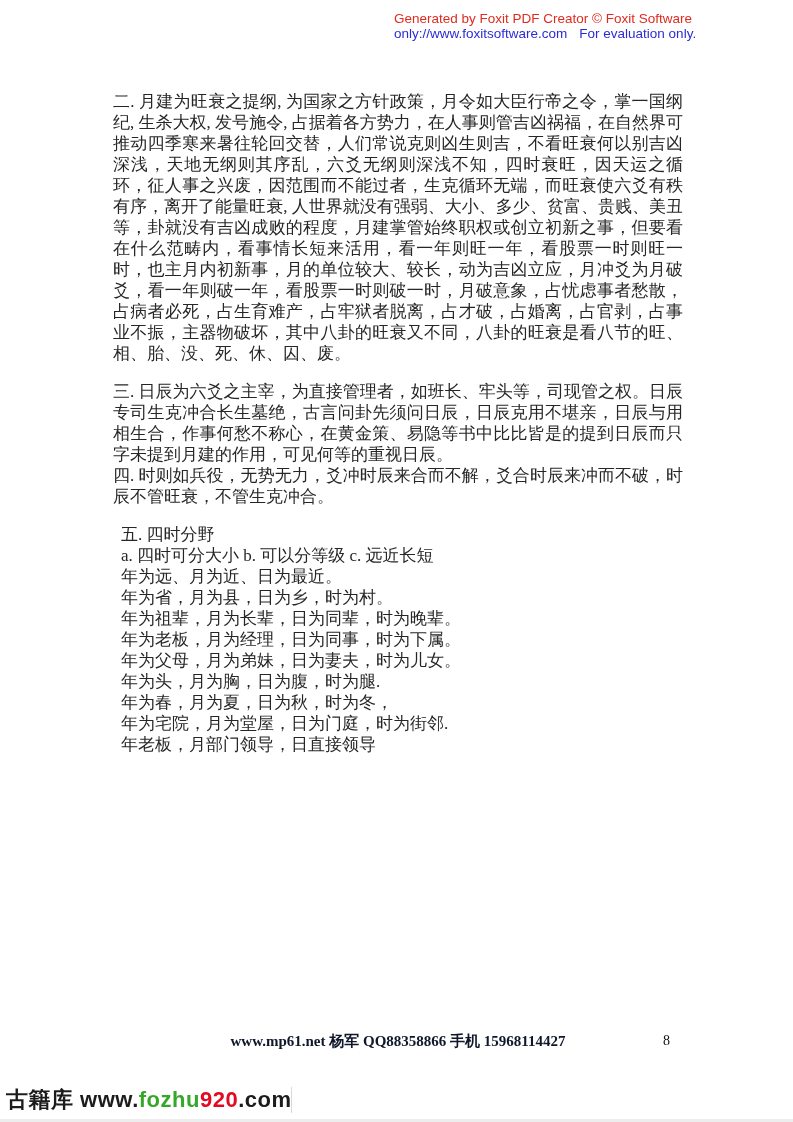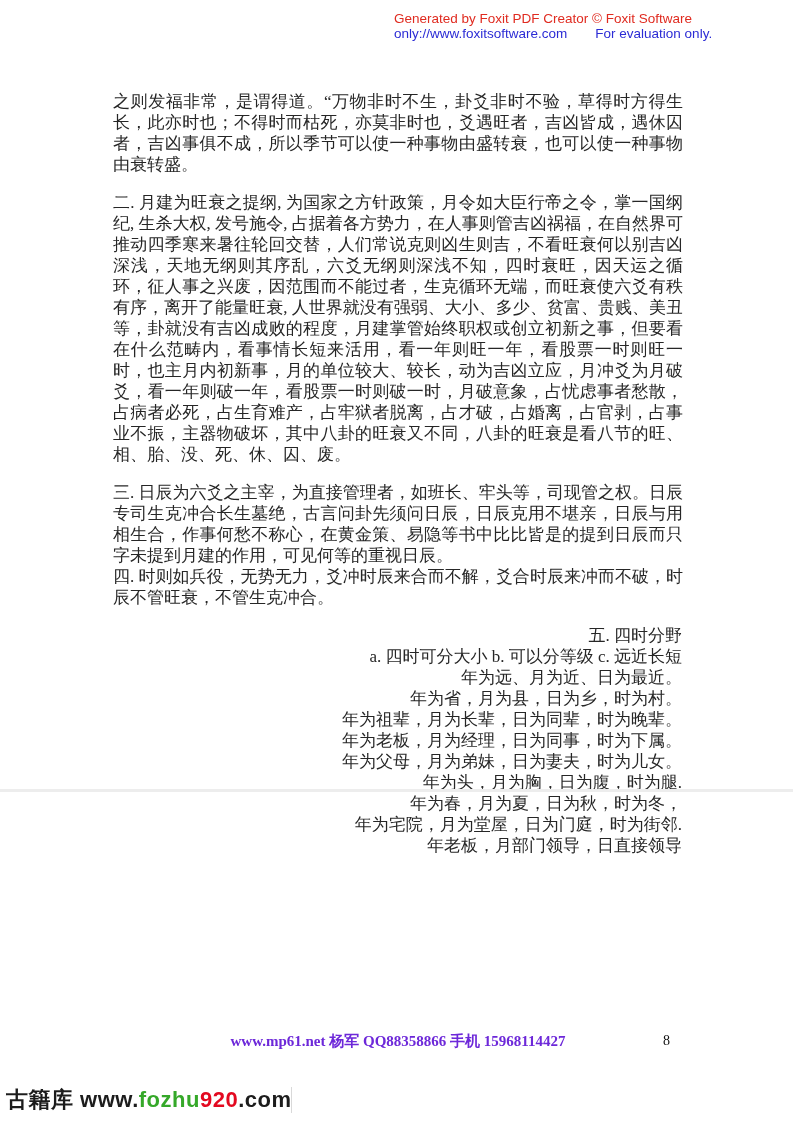--- a/index.html
+++ b/index.html
@@ -4,52 +4,52 @@
 <style>
   html,body{margin:0;padding:0;}
   body{
     width:793px;height:1122px;
     background:#ffffff;
     position:relative;
     font-family:"Liberation Serif","DejaVu Serif",serif;
     color:#222222;
     overflow:hidden;
   }
-  .page{position:absolute;left:0;top:0;width:793px;height:792px;background:#ffffff;text-decoration:underline;}
+  .page{position:absolute;left:0;top:0;width:793px;height:1122px;background:#ffffff;text-decoration:underline;}
 
   
   .watermark{
     position:absolute;left:394px;top:12px;
     font-family:"Liberation Sans","DejaVu Sans",sans-serif;
     font-size:13.5px;line-height:14.5px;white-space:nowrap;
   }
   .wm-line1{color:#e02b20;}
   .wm-line2{color:#2b2bd5;}
-  .wm-note{margin-left:28px;}
+  .wm-note{margin-left:12px;}
 
   
   .body-text{
     position:absolute;left:113px;top:91px;width:570px;
     font-size:17px;line-height:21px;
     text-align:justify;
     color:#262626;
   }
   .para{margin:0 0 17px 0;}
   .para.tight{margin-bottom:0;}
   .hardlines{
-    margin:1px;
+    margin:8px;
     white-space:pre-line;
-    text-align:right;
+    text-align:left;
   }
 
   
   .footer{
     position:absolute;left:113px;top:1032px;width:570px;
     font-size:15px;font-weight:bold;
-    text-align:center;color:#6d28d9;
+    text-align:center;color:#0f172a;
   }
   .page-num{
     position:absolute;left:663px;top:1033px;
     font-size:14px;font-weight:normal;color:#111111;
   }
 
   
   .site-logo{
     position:absolute;left:6px;top:1087px;
     font-family:"Liberation Sans","DejaVu Sans",sans-serif;
@@ -69,21 +69,20 @@
 <div class="page">
 
   <div class="watermark">
     <div class="wm-line1">Generated by Foxit PDF Creator © Foxit Software</div>
     <div class="wm-line2">
       <span>only://www.foxitsoftware.com</span><span class="wm-note">For evaluation only.</span>
     </div>
   </div>
 
   <div class="body-text">
-    <p class="para">之则发福非常，是谓得道。“万物非时不生，卦爻非时不验，草得时方得生长，此亦时也；不得时而枯死，亦莫非时也，爻遇旺者，吉凶皆成，遇休囚者，吉凶事俱不成，所以季节可以使一种事物由盛转衰，也可以使一种事物由衰转盛。</p>
     <p class="para">二. 月建为旺衰之提纲, 为国家之方针政策，月令如大臣行帝之令，掌一国纲纪, 生杀大权, 发号施令, 占据着各方势力，在人事则管吉凶祸福，在自然界可推动四季寒来暑往轮回交替，人们常说克则凶生则吉，不看旺衰何以别吉凶深浅，天地无纲则其序乱，六爻无纲则深浅不知，四时衰旺，因天运之循环，征人事之兴废，因范围而不能过者，生克循环无端，而旺衰使六爻有秩有序，离开了能量旺衰, 人世界就没有强弱、大小、多少、贫富、贵贱、美丑等，卦就没有吉凶成败的程度，月建掌管始终职权或创立初新之事，但要看在什么范畴内，看事情长短来活用，看一年则旺一年，看股票一时则旺一时，也主月内初新事，月的单位较大、较长，动为吉凶立应，月冲爻为月破爻，看一年则破一年，看股票一时则破一时，月破意象，占忧虑事者愁散，占病者必死，占生育难产，占牢狱者脱离，占才破，占婚离，占官剥，占事业不振，主器物破坏，其中八卦的旺衰又不同，八卦的旺衰是看八节的旺、相、胎、没、死、休、囚、废。</p>
     <p class="para tight">三. 日辰为六爻之主宰，为直接管理者，如班长、牢头等，司现管之权。日辰专司生克冲合长生墓绝，古言问卦先须问日辰，日辰克用不堪亲，日辰与用相生合，作事何愁不称心，在黄金策、易隐等书中比比皆是的提到日辰而只字未提到月建的作用，可见何等的重视日辰。</p>
     <p class="para">四. 时则如兵役，无势无力，爻冲时辰来合而不解，爻合时辰来冲而不破，时辰不管旺衰，不管生克冲合。</p>
     <div class="hardlines">五. 四时分野
 a. 四时可分大小 b. 可以分等级 c. 远近长短
 年为远、月为近、日为最近。
 年为省，月为县，日为乡，时为村。
 年为祖辈，月为长辈，日为同辈，时为晚辈。
 年为老板，月为经理，日为同事，时为下属。
 年为父母，月为弟妹，日为妻夫，时为儿女。

